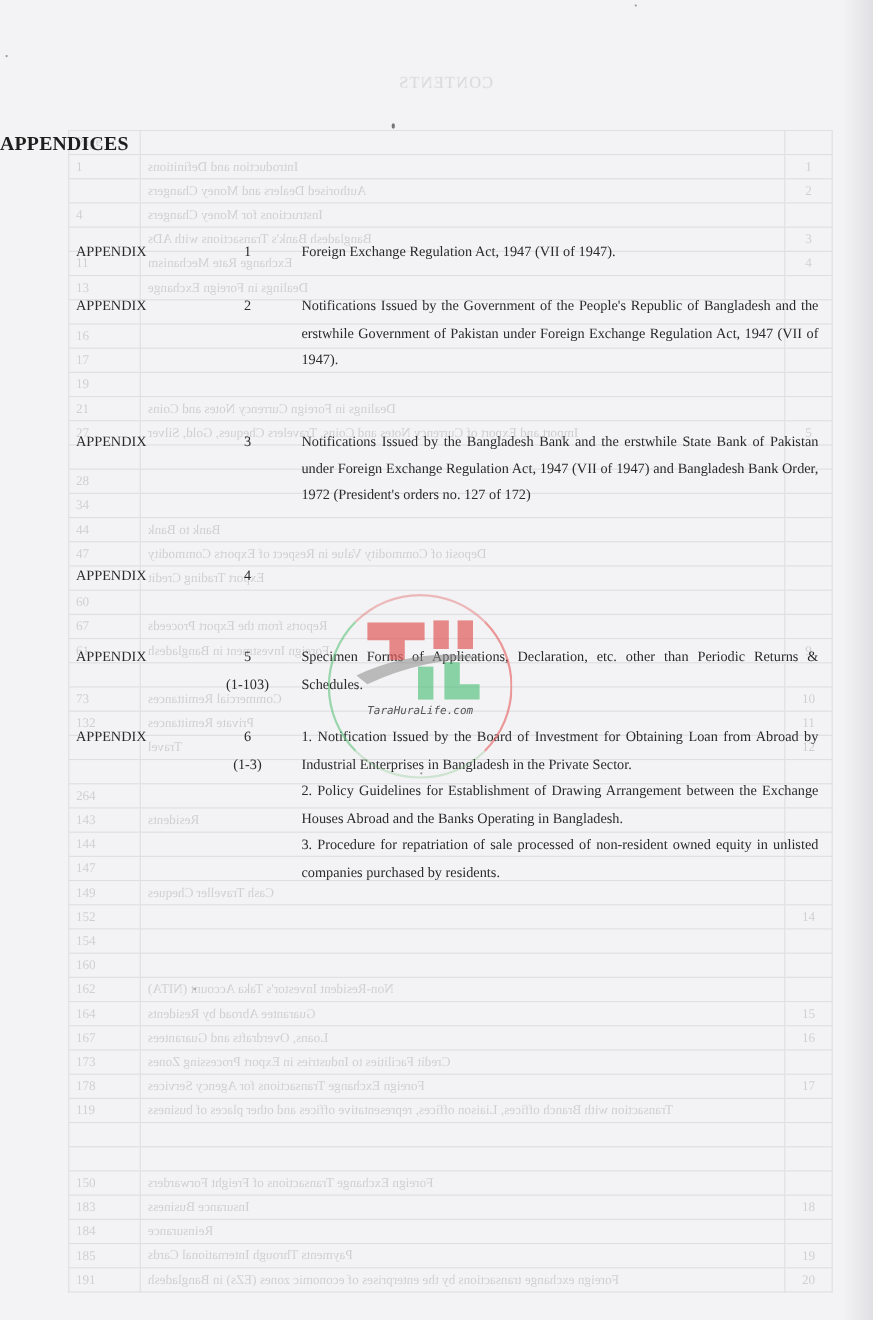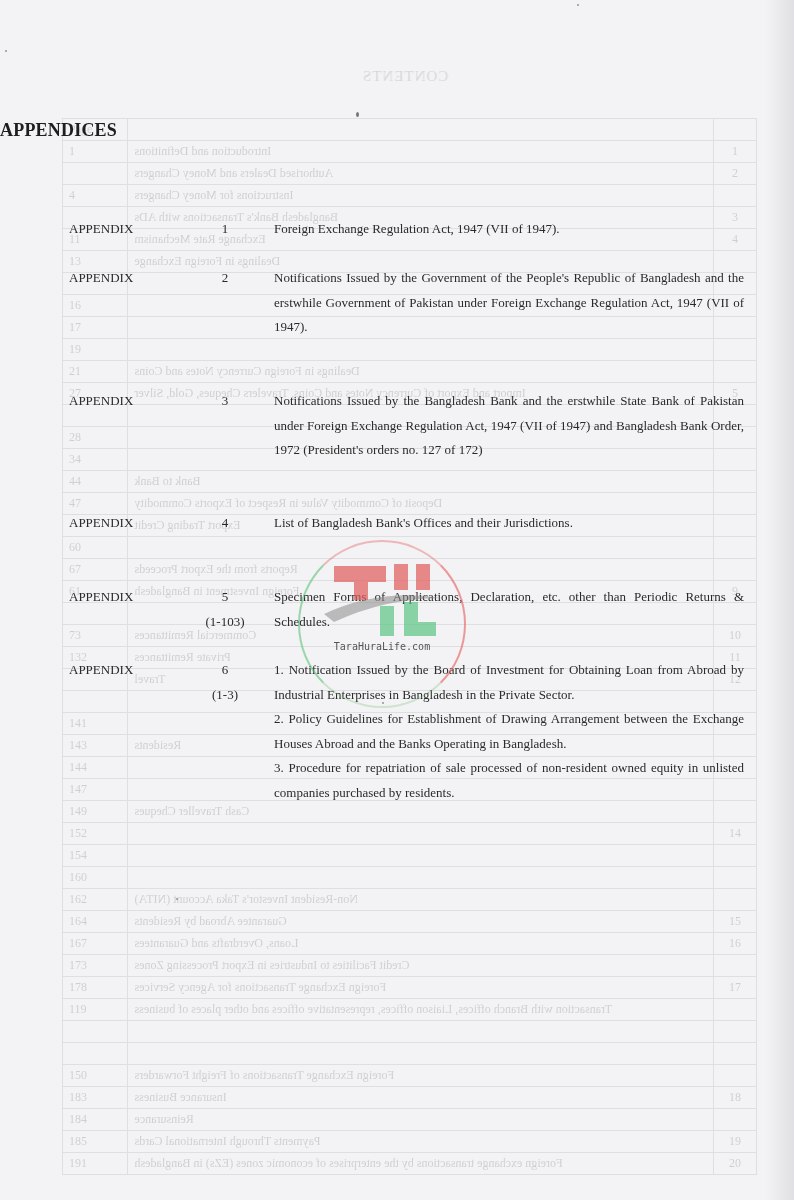--- a/index.html
+++ b/index.html
@@ -43,21 +43,21 @@
     position: absolute; left: 298px; top: 540px; width: 164px; height: 164px;
     border-radius: 50%; pointer-events: none;
     border-left: 2px solid rgba(80,190,110,0.55);
     border-top: 2px solid rgba(230,110,110,0.45);
     border-right: 2px solid rgba(230,90,90,0.6);
     border-bottom: 2px solid rgba(120,190,120,0.3);
   }
   .wm-logo { position: absolute; left: 24px; top: 10px; width: 120px; height: 90px; }
   .wm-text {
     position: absolute; left: 0; width: 164px; top: 99px; text-align: center;
-    font-family: "DejaVu Sans Mono", monospace; font-size: 10px; color: #555;
+    font-family: "DejaVu Sans Mono", monospace; font-size: 10px; color: #555; font-style: italic;
   }
   .speck { position: absolute; width: 2px; height: 2px; background: #555; border-radius: 50%; opacity: 0.6; }
 </style>
 </head>
 <body>
 
 <div class="page-shade"></div>
 
 <div class="bleed">
   <div class="bleed-title">CONTENTS</div>
@@ -192,21 +192,21 @@
           <td class="pg"></td>
           <td class="txt">Travel</td>
           <td class="sn">12</td>
         </tr>
         <tr>
           <td class="pg"></td>
           <td class="txt"></td>
           <td class="sn"></td>
         </tr>
         <tr>
-          <td class="pg">141</td>
+          <td class="pg">264</td>
           <td class="txt"></td>
           <td class="sn"></td>
         </tr>
         <tr>
           <td class="pg">143</td>
           <td class="txt">Residents</td>
           <td class="sn"></td>
         </tr>
         <tr>
           <td class="pg">144</td>
@@ -337,23 +337,20 @@
   <div class="desc">
       <p>Notifications Issued by the Bangladesh Bank and the erstwhile State Bank of Pakistan under Foreign Exchange Regulation Act, 1947 (VII of 1947) and Bangladesh Bank Order, 1972 (President's orders no. 127 of 172)</p>
     </div>
 </div>
 
 <div class="entry" style="top:511px">
   <span class="lbl">APPENDIX</span>
   <span class="num">
       <span class="sub">4</span>
     </span>
-  <div class="desc">
-      <p>List of Bangladesh Bank's Offices and their Jurisdictions.</p>
-    </div>
 </div>
 
 <div class="entry" style="top:585px">
   <span class="lbl">APPENDIX</span>
   <span class="num">
     <span class="sub">5</span>
     <span class="sub">(1-103)</span>
   </span>
   <div class="desc">
       <p>Specimen Forms of Applications, Declaration, etc. other than Periodic Returns &amp; Schedules.</p>

